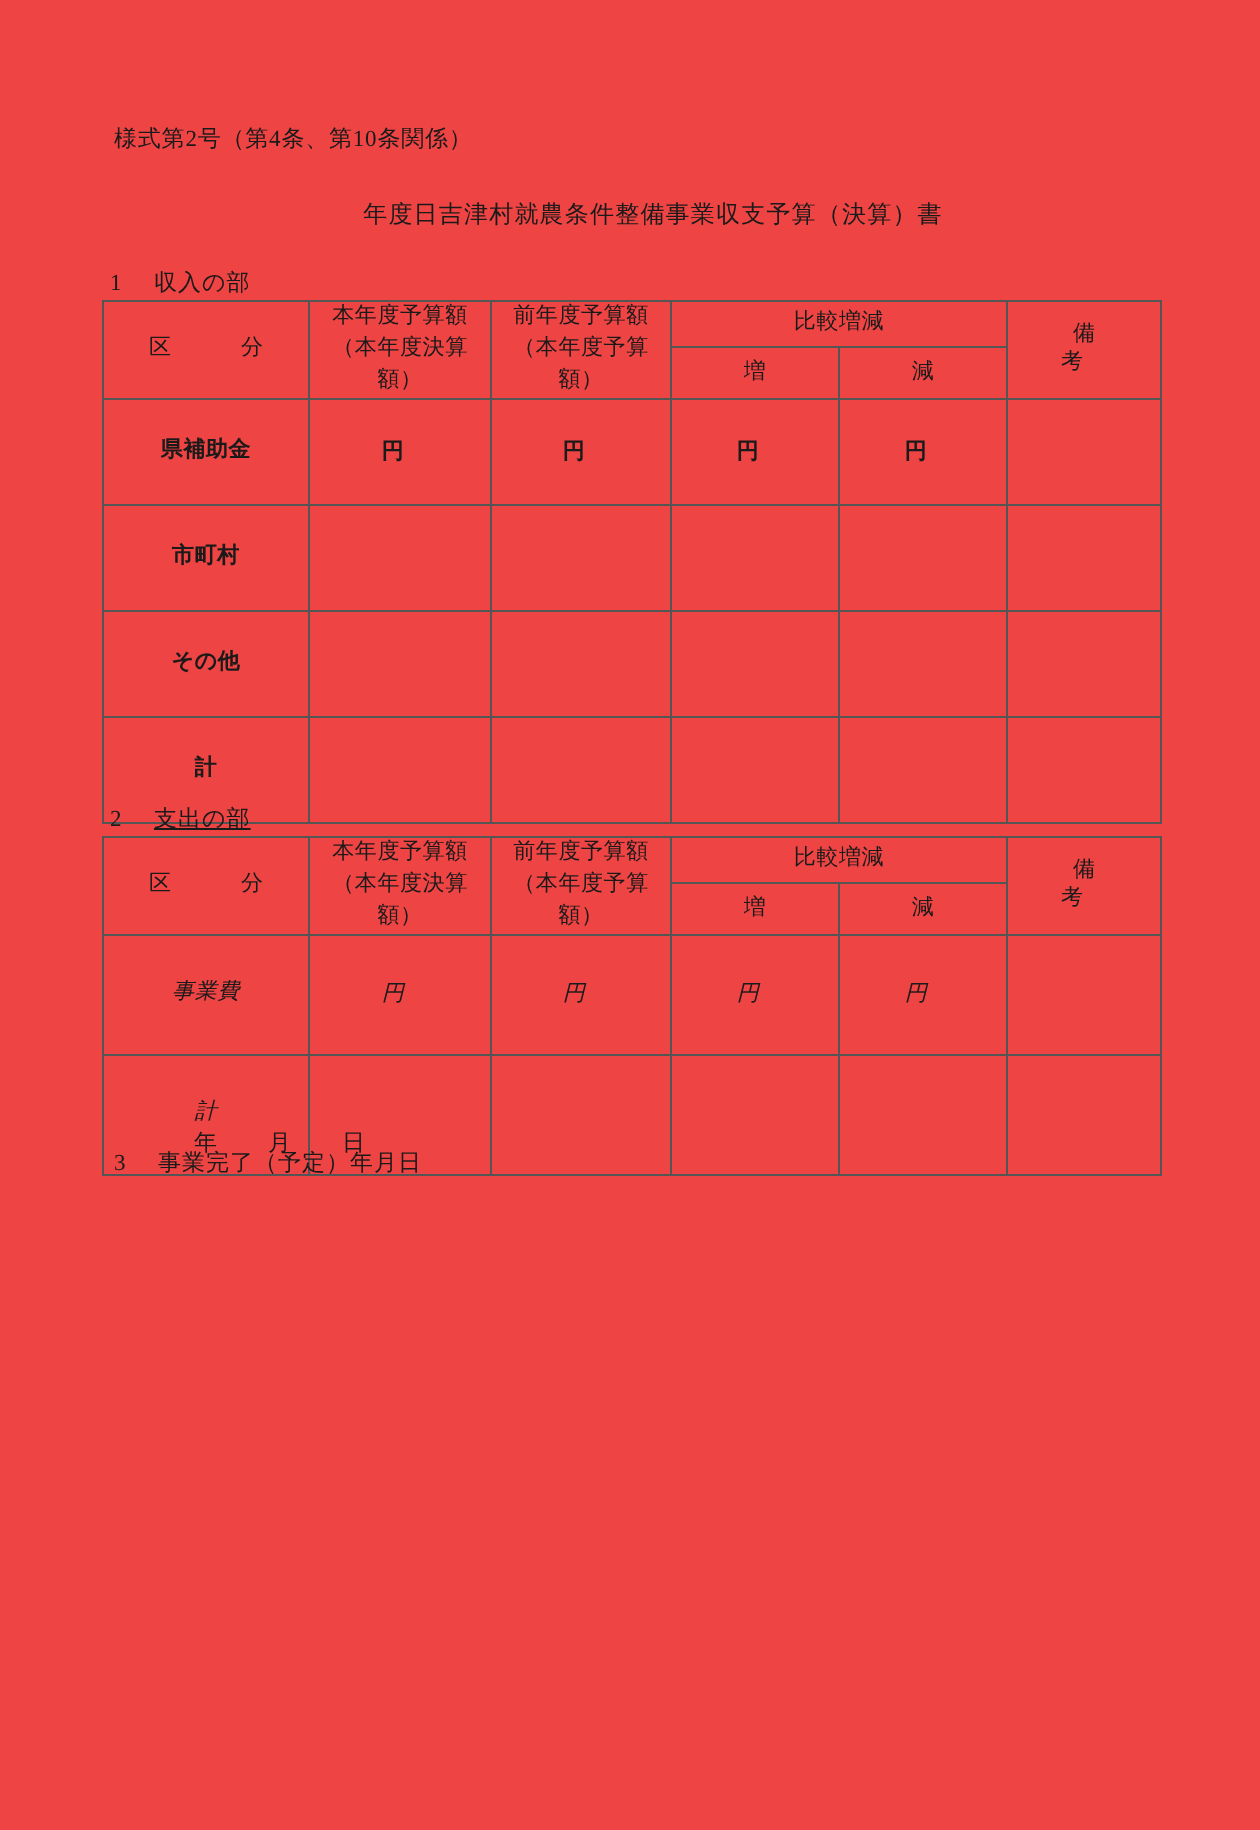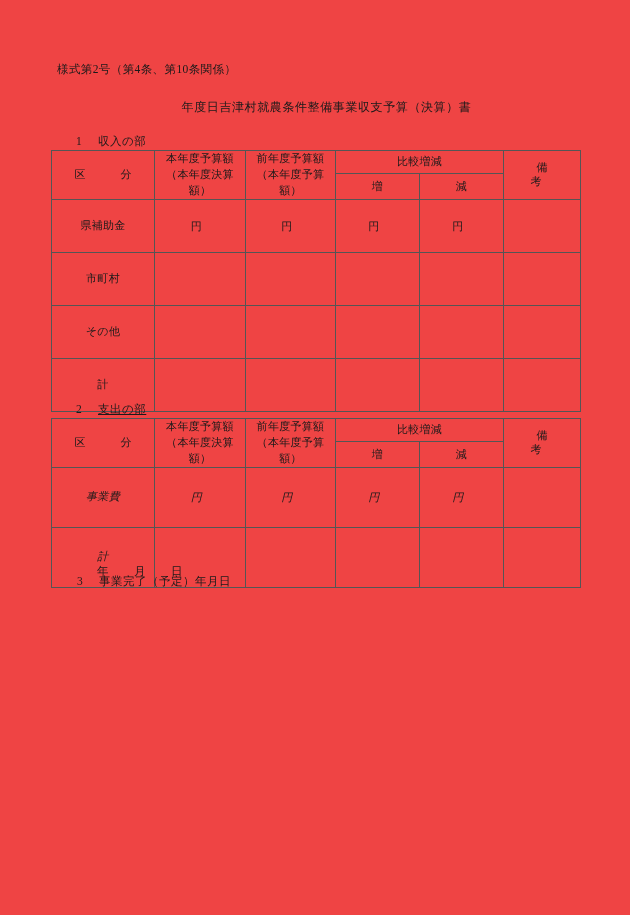--- a/index.html
+++ b/index.html
@@ -43,21 +43,20 @@
     padding-left: 23px;
     box-sizing: border-box;
   }
 
   
   .section-label {
     position: absolute;
     font-size: 11.5px;
     letter-spacing: 0.5px;
     white-space: nowrap;
-    margin-left: 21px;
   }
   .section-label .num {
     display: inline-block;
     width: 22px;
   }
   #sec1-label { left: 55px; top: 134px; }
   #sec2-label { left: 55px; top: 402px; text-decoration: underline; }
 
   
   table.form-table {
@@ -82,21 +81,21 @@
   .col-this    { width: 91px; }
   .col-prev    { width: 90px; }
   .col-inc     { width: 84px; }
   .col-dec     { width: 84px; }
   .col-remarks { width: 77px; }
 
   .hdr-tall { height: 42px; }
   .hdr-top { height: 20px; }
   .hdr-bot { height: 22px; }
 
-  .row-data { height: 53px; }
+  .row-data { height: 53px; font-weight: bold; }
   .row-data-tall { height: 60px; font-style: italic; }
 
   .spread-2 {
     display: inline-block;
     letter-spacing: 12px;
     text-indent: 12px;
   }
   .two-line {
     display: block;
     line-height: 1.45;
@@ -115,21 +114,21 @@
     text-align: center;
   }
 
   
   .footer-line {
     position: absolute;
     font-size: 11.5px;
     letter-spacing: 0.5px;
     white-space: nowrap;
   }
-  #footer-item { left: 57px; top: 574px; margin-left: 20px; }
+  #footer-item { left: 57px; top: 574px; }
   #footer-item .num { display: inline-block; width: 22px; }
   #footer-date { left: 97px; top: 564px; }
   #footer-date .d { display: inline-block; width: 37px; text-align: left; }
 </style>
 </head>
 <body>
 
 <div class="page">
 
   <div class="form-number">様式第2号（第4条、第10条関係）</div>

